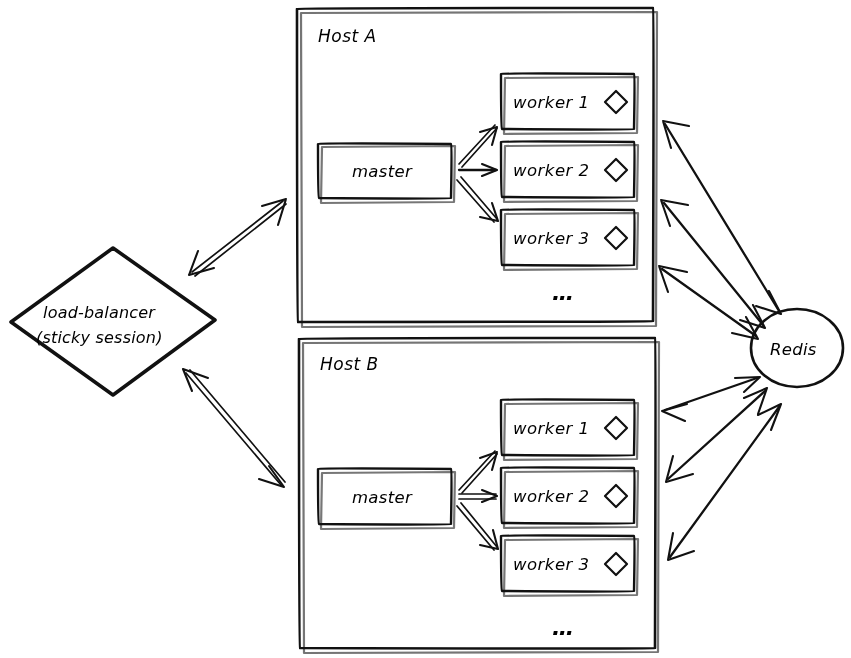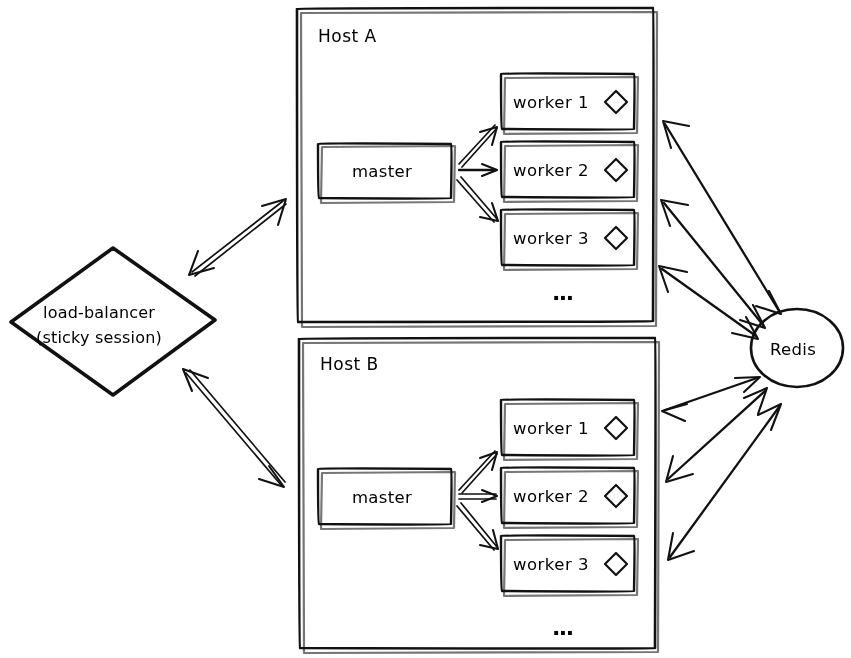--- a/index.html
+++ b/index.html
@@ -10,20 +10,21 @@
   }
   body {
     font-family: "DejaVu Sans", sans-serif;
   }
   #diagram-root {
     position: relative;
     width: 851px;
     height: 658px;
     background: #ffffff;
     overflow: hidden;
+    font-style: italic;
   }
   #diagram-svg {
     position: absolute;
     top: 0;
     left: 0;
     width: 851px;
     height: 658px;
   }
   .hand-text {
     font-family: "DejaVu Sans", sans-serif;

